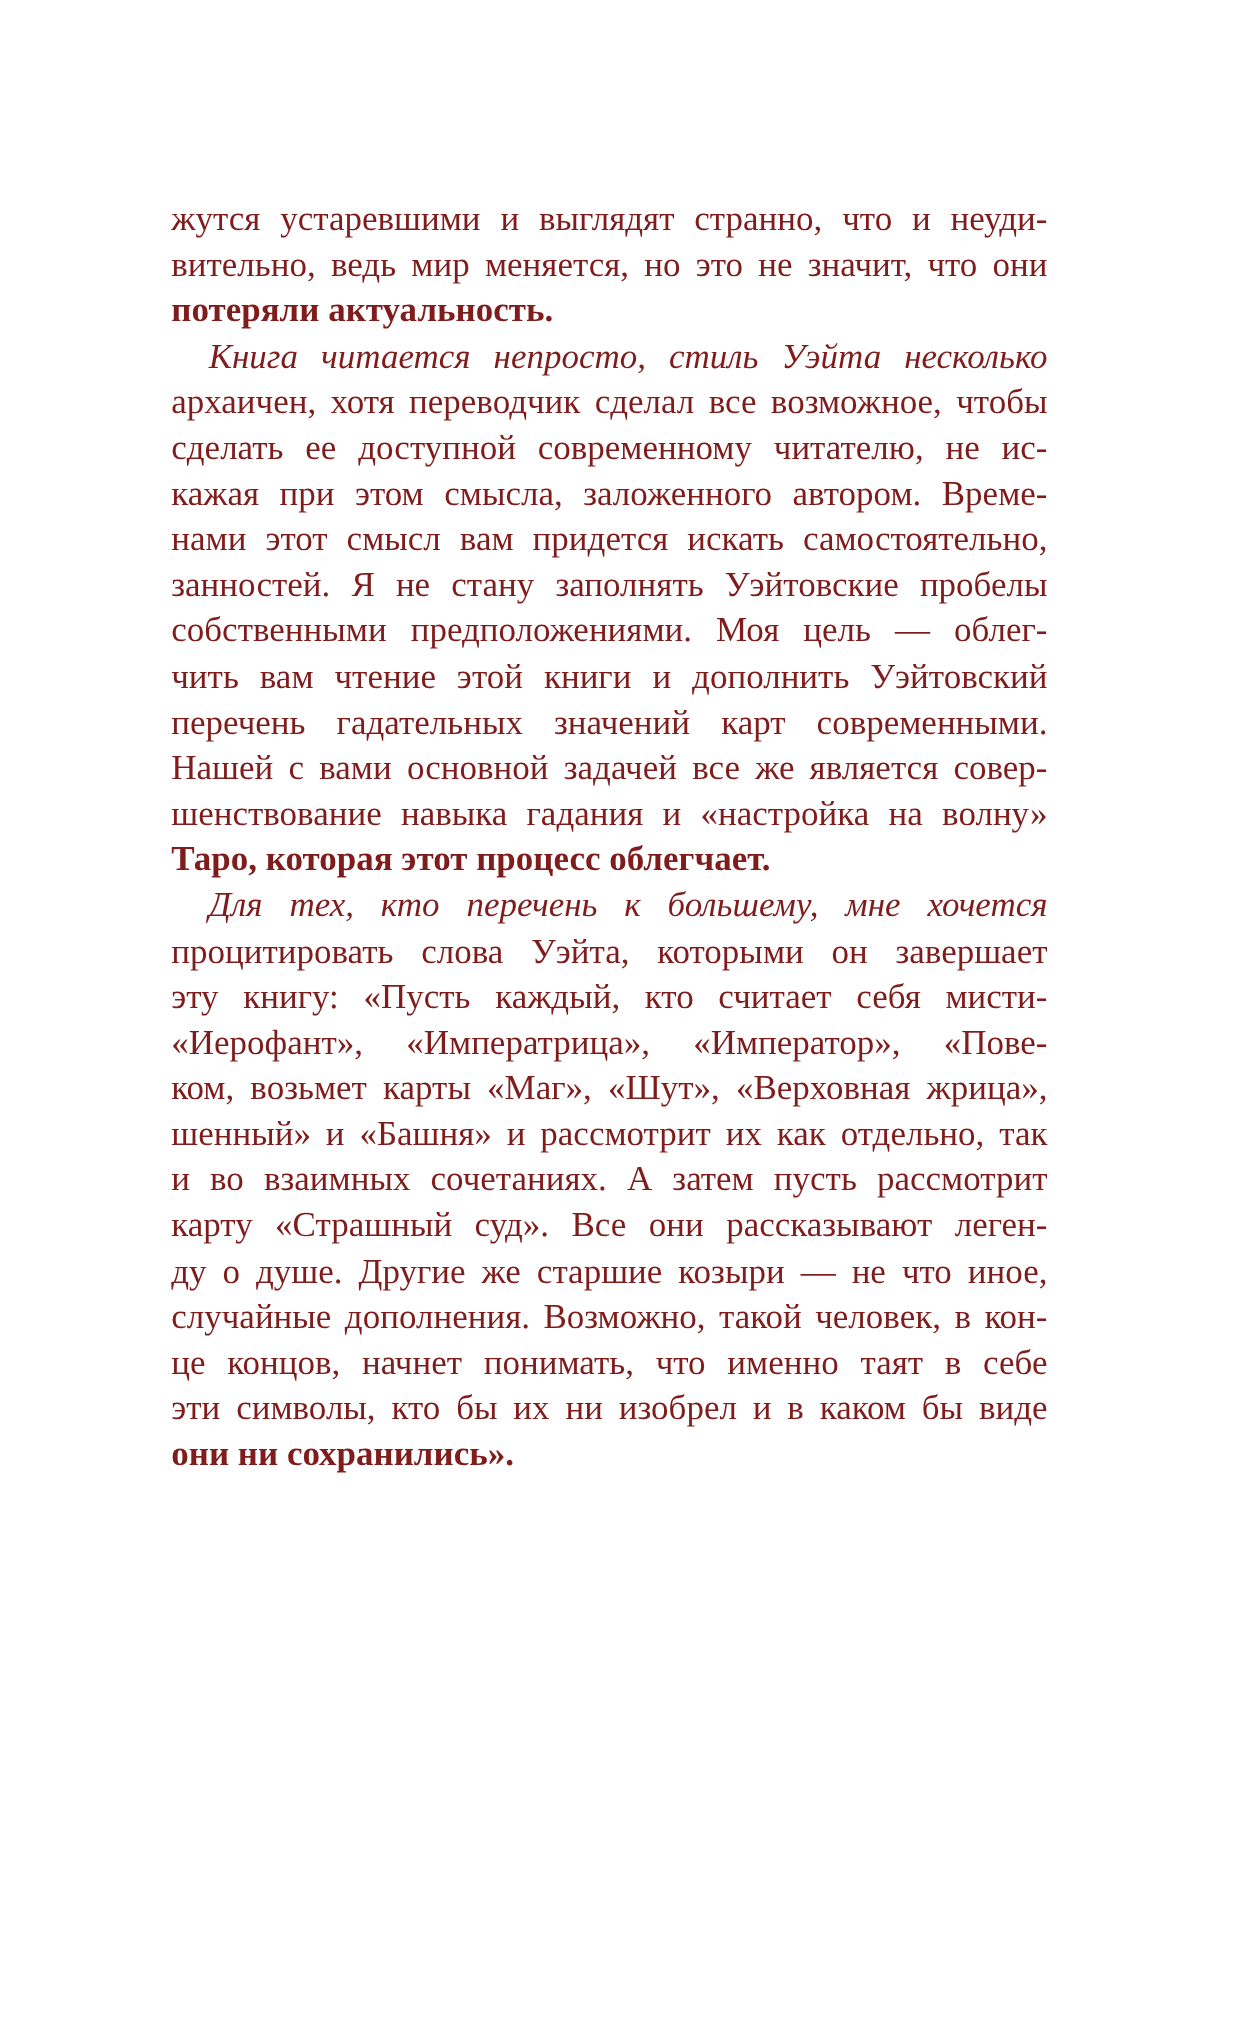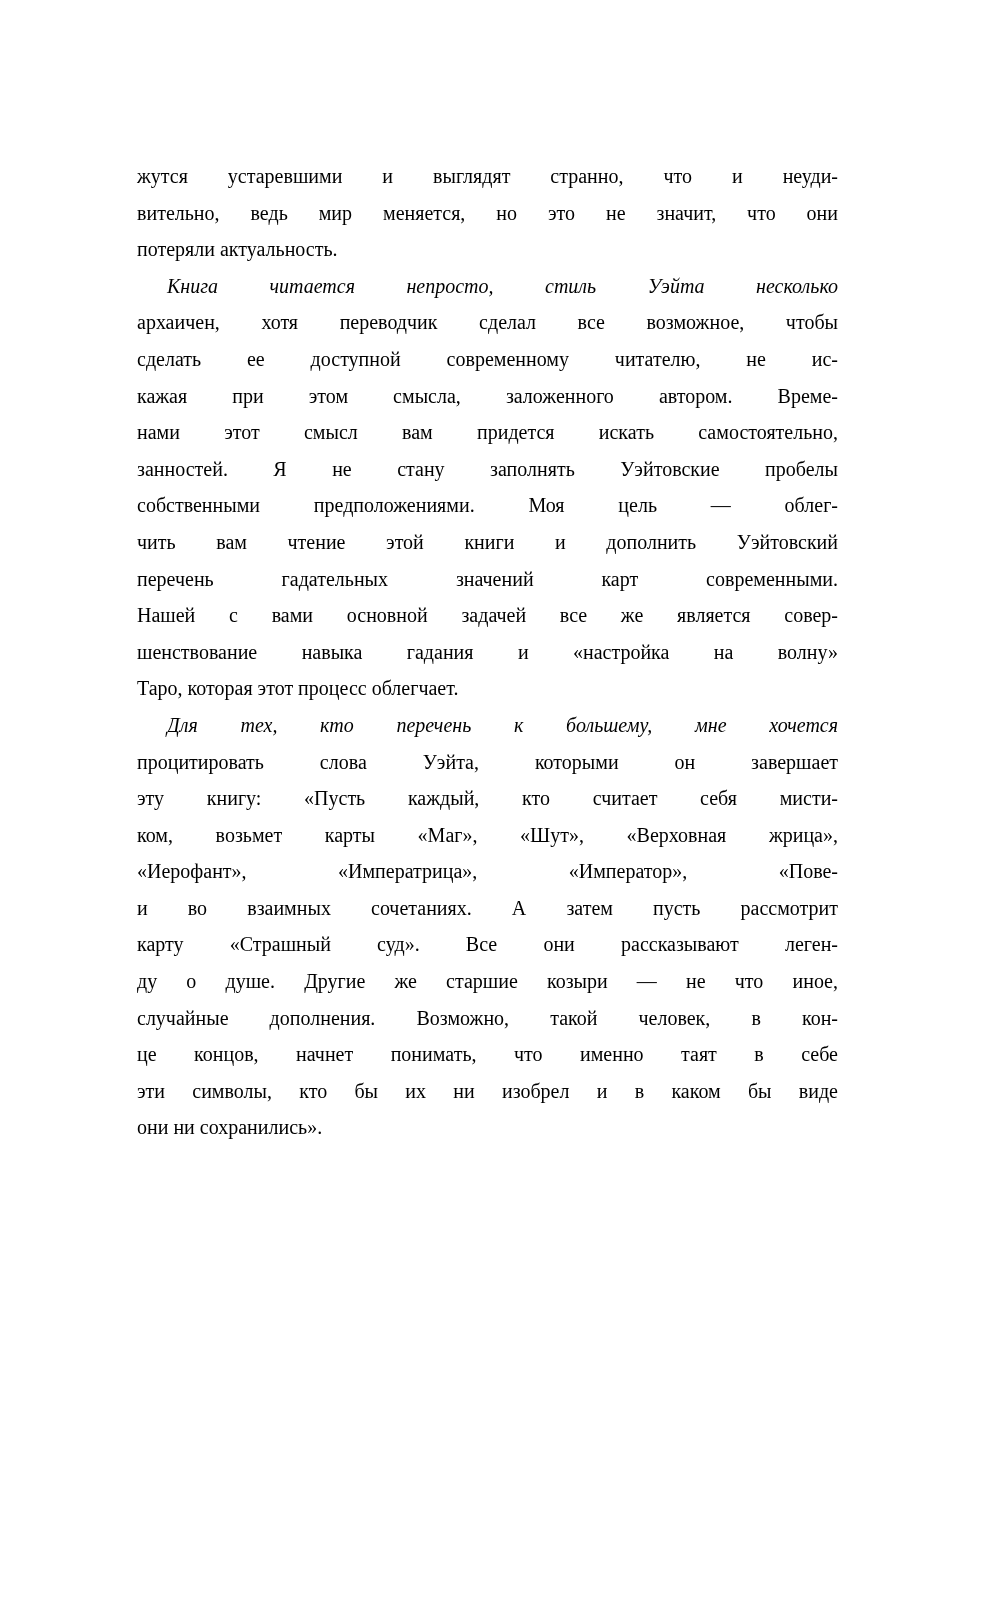--- a/index.html
+++ b/index.html
@@ -13,35 +13,36 @@
     height: 1616px;
     background: #ffffff;
     overflow: hidden;
   }
   .text-column {
     position: absolute;
     left: 137px;
     top: 158px;
     width: 701px;
     font-family: "Liberation Serif", "DejaVu Serif", serif;
-    font-size: 20px;
+    font-size: 28px;
     line-height: 36.6px;
-    color: #000000;
+    color: #7f1d1d;
     -webkit-font-smoothing: antialiased;
   }
   .line {
     height: 36.6px;
     text-align: justify;
     text-align-last: justify;
     text-justify: inter-word;
     white-space: normal;
   }
   .line.last {
     text-align: right;
     text-align-last: left;
+    font-weight: bold;
   }
   .line.indent {
     text-indent: 30px;
     font-style: italic;
   }
 </style>
 </head>
 <body>
 
 <div class="page">
@@ -57,22 +58,23 @@
       <div class="line">занностей. Я не стану заполнять Уэйтовские пробелы</div>
       <div class="line">собственными предположениями. Моя цель — облег-</div>
       <div class="line">чить вам чтение этой книги и дополнить Уэйтовский</div>
       <div class="line">перечень гадательных значений карт современными.</div>
       <div class="line">Нашей с вами основной задачей все же является совер-</div>
       <div class="line">шенствование навыка гадания и «настройка на волну»</div>
       <div class="line last">Таро, которая этот процесс облегчает.</div>
       <div class="line indent">Для тех, кто перечень к большему, мне хочется</div>
       <div class="line">процитировать слова Уэйта, которыми он завершает</div>
       <div class="line">эту книгу: «Пусть каждый, кто считает себя мисти-</div>
+      <div class="line">«Иерофант», «Императрица», «Император», «Пове-</div>
       <div class="line">ком, возьмет карты «Маг», «Шут», «Верховная жрица»,</div>
-      <div class="line">«Иерофант», «Императрица», «Император», «Пове-</div>
+      <div class="line">шенный» и «Башня» и рассмотрит их как отдельно, так</div>
       <div class="line">и во взаимных сочетаниях. А затем пусть рассмотрит</div>
       <div class="line">карту «Страшный суд». Все они рассказывают леген-</div>
       <div class="line">ду о душе. Другие же старшие козыри — не что иное,</div>
       <div class="line">случайные дополнения. Возможно, такой человек, в кон-</div>
       <div class="line">це концов, начнет понимать, что именно таят в себе</div>
       <div class="line">эти символы, кто бы их ни изобрел и в каком бы виде</div>
       <div class="line last">они ни сохранились».</div>
     </div>
 </div>
 

